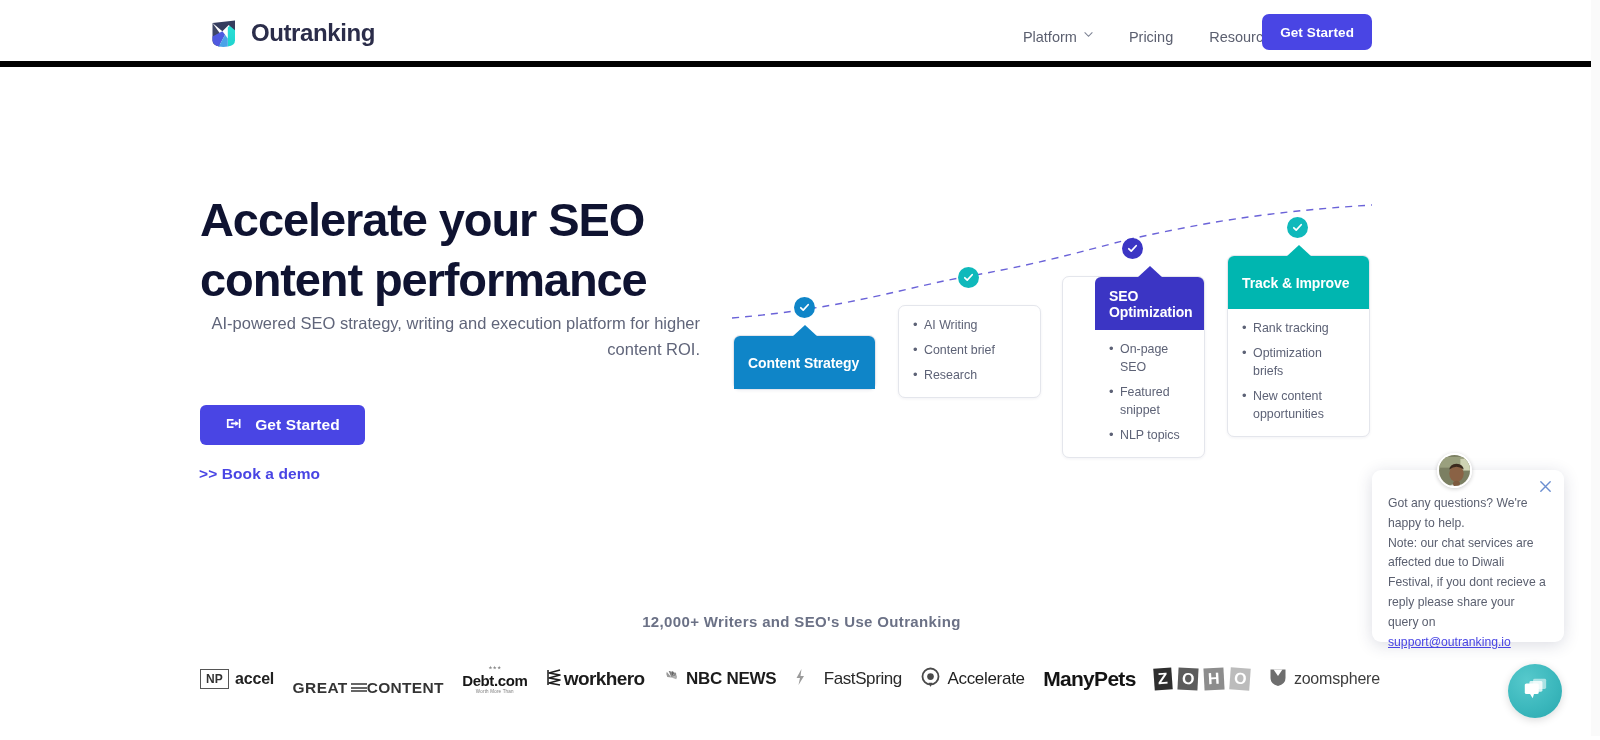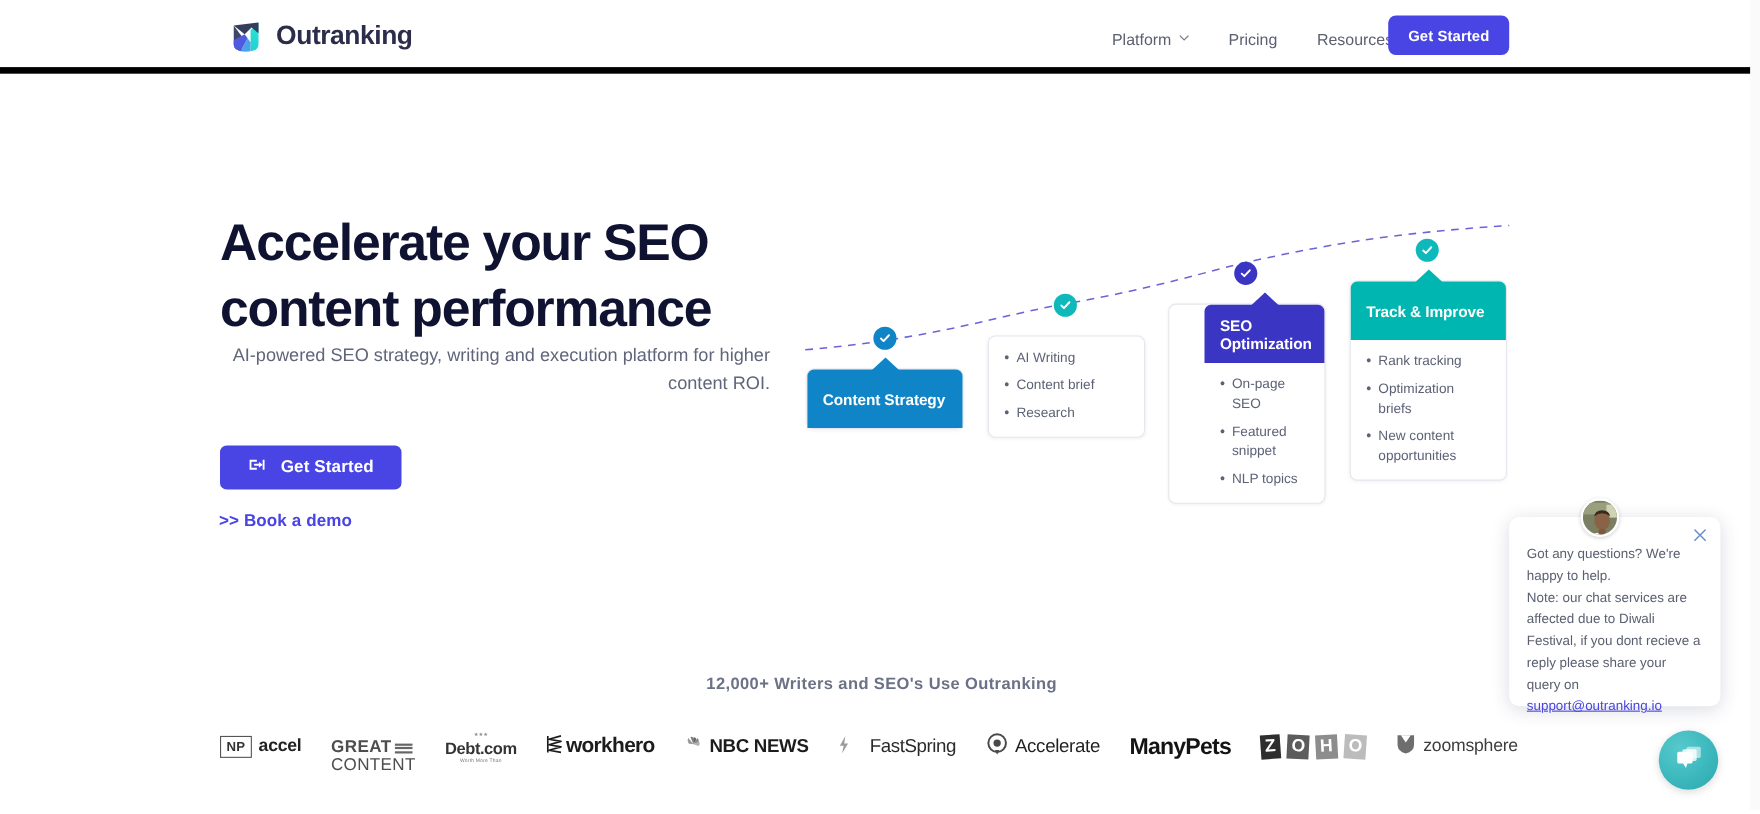--- a/index.html
+++ b/index.html
@@ -20,21 +20,21 @@
   .logo-wrap {
     position: absolute; left: 208px; top: 15px;
     display: flex; align-items: center; gap: 7px;
   }
   .logo-mark { width: 36px; height: 36px; display: block; }
   .logo-text {
     font-size: 24px; font-weight: bold; color: #2b2d4a;
     letter-spacing: -0.4px; line-height: 1;
   }
   .nav {
-    position: absolute; right: 228px; top: 0; height: 73px;
+    position: absolute; right: 216px; top: 0; height: 73px;
     display: flex; align-items: center; gap: 0;
   }
   .nav-item {
     display: flex; align-items: center; gap: 7px;
     font-size: 14.5px; color: #5c6070; padding: 0 18px;
     cursor: pointer; white-space: nowrap;
   }
   .chev { display: inline-block; width: 9px; height: 9px; position: relative; top: -2px; }
   .chev svg { display: block; }
   .btn-header {
@@ -115,32 +115,32 @@
     color: #4c4c4c;
   }
   .logo-item { display: flex; align-items: center; gap: 6px; filter: grayscale(1); }
 
   .np-box {
     border: 1.5px solid #555; font-size: 12px; font-weight: bold;
     padding: 3px 5px; color: #333; letter-spacing: 0.2px; line-height: 1;
   }
   .np-word { font-size: 16px; font-weight: bold; color: #222; letter-spacing: -0.2px; }
   .gc {
-    display: flex; flex-direction: column; line-height: 1.02;
-    font-size: 15.5px; color: #1d4ed8; letter-spacing: 0.4px; margin-top: 18px;
+    display: flex; flex-direction: row; line-height: 1.02;
+    font-size: 15.5px; color: #701a75; letter-spacing: 0.4px; margin-top: 18px;
   }
   .gc-row1 { display: flex; align-items: center; gap: 3px; font-weight: bold; }
   .gc-bars { display: flex; flex-direction: column; gap: 1.5px; }
   .gc-bars i { display: block; width: 16px; height: 2px; background: #666; }
-  .gc-row2 { font-weight: normal; letter-spacing: 0.3px; text-align: center; }
+  .gc-row2 { font-weight: bold; letter-spacing: 0.3px; text-align: center; }
   .debt {
     display: flex; flex-direction: column; align-items: center; line-height: 1;
   }
   .debt-crown { font-size: 8px; color: #8d8d8d; letter-spacing: -1px; margin-bottom: 1px; }
-  .debt-main { font-size: 15px; font-weight: bold; color: #701a75; letter-spacing: -0.4px; }
+  .debt-main { font-size: 15px; font-weight: bold; color: #0f172a; letter-spacing: -0.4px; }
   .debt-sub { font-size: 4.5px; color: #777; letter-spacing: 0.2px; margin-top: 2px; }
   .wh { display: flex; align-items: center; gap: 1px; }
   .wh-word { font-size: 19px; font-weight: bold; color: #1c1c1c; letter-spacing: -0.6px; }
   .nbc { display: flex; align-items: center; gap: 6px; }
   .nbc-word { font-size: 17px; font-weight: bold; color: #1c1c1c; letter-spacing: -0.3px; }
   .fs { display: flex; align-items: center; gap: 18px; text-align: center; }
   .fs-word { font-size: 17px; color: #2a2a2a; letter-spacing: -0.4px; }
   .rw { display: flex; align-items: center; gap: 6px; }
   .rw-word { font-size: 17px; color: #1f1f1f; letter-spacing: -0.3px; }
   .mp-word { font-size: 21px; font-weight: bold; color: #141414; letter-spacing: -0.7px; }

